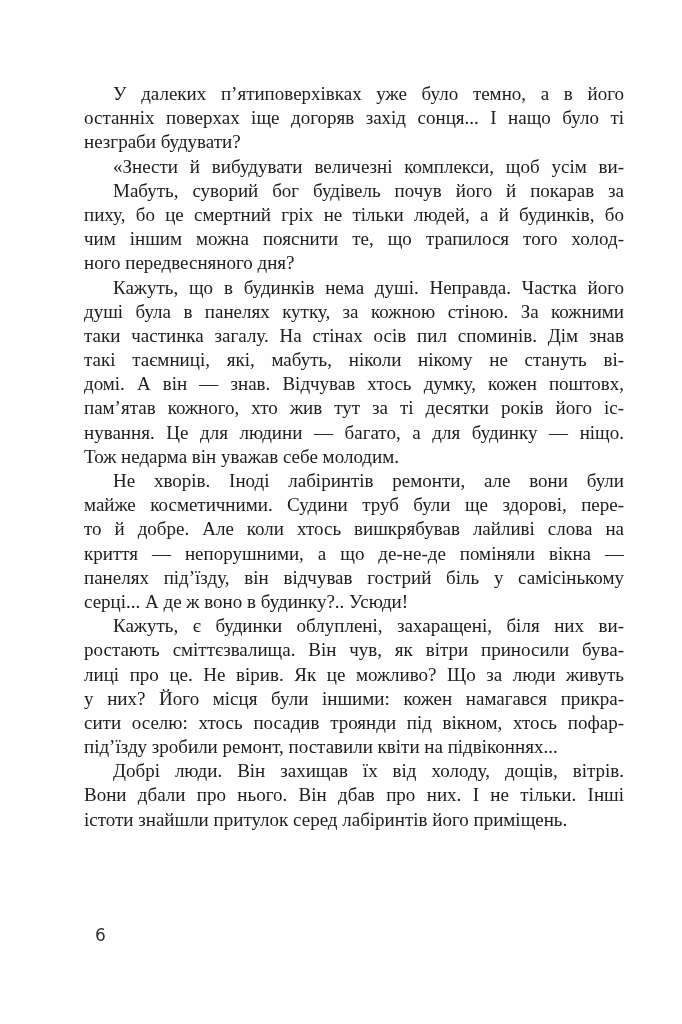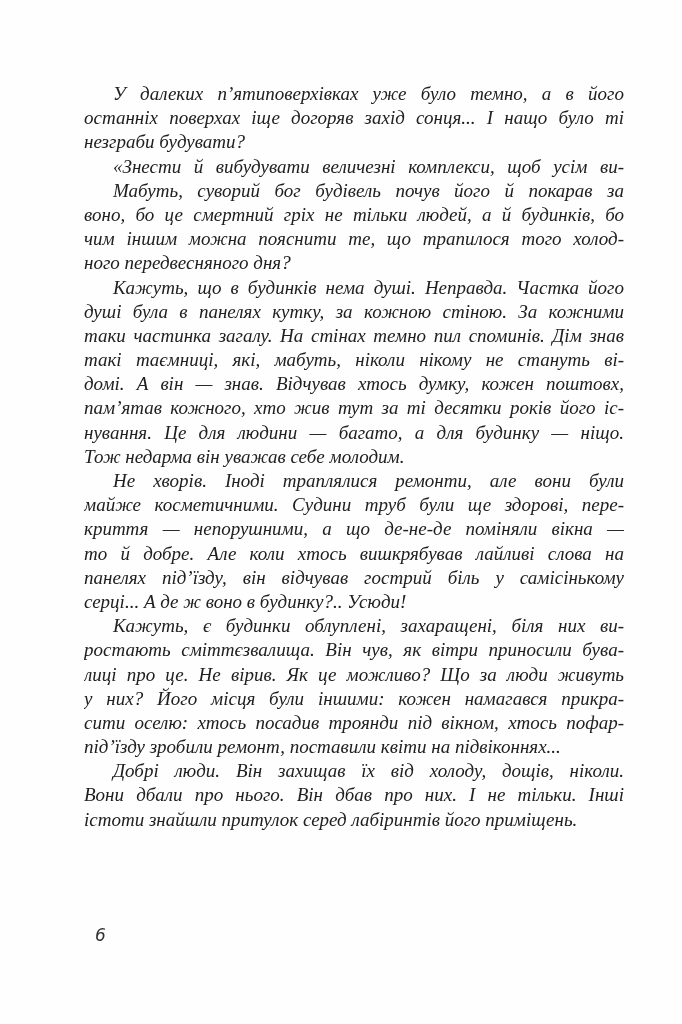--- a/index.html
+++ b/index.html
@@ -11,21 +11,20 @@
     height: 1024px;
     background: #fefefe;
     position: relative;
     overflow: hidden;
     font-family: "Liberation Serif", serif;
   }
   .book-page {
     position: absolute;
     inset: 0;
     background: #fefefe;
-    font-style: italic;
   }
   .text-block {
     position: absolute;
     left: 84px;
     top: 82px;
     width: 540px;
     color: #202020;
   }
   .para {
     margin: 0;
@@ -64,50 +63,50 @@
       <div class="para">
         <div class="line indent">У далеких п’ятиповерхівках уже було темно, а в його</div>
         <div class="line">останніх поверхах іще догоряв захід сонця... І нащо було ті</div>
         <div class="line end">незграби будувати?</div>
       </div>
       <div class="para">
         <div class="line indent">«Знести й вибудувати величезні комплекси, щоб усім ви-</div>
       </div>
       <div class="para">
         <div class="line indent">Мабуть, суворий бог будівель почув його й покарав за</div>
-        <div class="line">воно, бо це смертний гріх не тільки людей, а й будинків, бо</div>
+        <div class="line">пиху, бо це смертний гріх не тільки людей, а й будинків, бо</div>
         <div class="line">чим іншим можна пояснити те, що трапилося того холод-</div>
         <div class="line end">ного передвесняного дня?</div>
       </div>
       <div class="para">
         <div class="line indent">Кажуть, що в будинків нема душі. Неправда. Частка його</div>
         <div class="line">душі була в панелях кутку, за кожною стіною. За кожними</div>
-        <div class="line">таки частинка загалу. На стінах темно пил споминів. Дім знав</div>
+        <div class="line">таки частинка загалу. На стінах осів пил споминів. Дім знав</div>
         <div class="line">такі таємниці, які, мабуть, ніколи нікому не стануть ві-</div>
         <div class="line">домі. А він — знав. Відчував хтось думку, кожен поштовх,</div>
         <div class="line">пам’ятав кожного, хто жив тут за ті десятки років його іс-</div>
         <div class="line">нування. Це для людини — багато, а для будинку — ніщо.</div>
         <div class="line end">Тож недарма він уважав себе молодим.</div>
       </div>
       <div class="para">
-        <div class="line indent">Не хворів. Іноді траплялися ремонти, але вони були</div>
+        <div class="line indent">Не хворів. Іноді лабіринтів ремонти, але вони були</div>
         <div class="line">майже косметичними. Судини труб були ще здорові, пере-</div>
+        <div class="line">то й добре. Але коли хтось вишкрябував лайливі слова на</div>
         <div class="line">криття — непорушними, а що де-не-де поміняли вікна —</div>
-        <div class="line">то й добре. Але коли хтось вишкрябував лайливі слова на</div>
         <div class="line">панелях під’їзду, він відчував гострий біль у самісінькому</div>
         <div class="line end">серці... А де ж воно в будинку?.. Усюди!</div>
       </div>
       <div class="para">
         <div class="line indent">Кажуть, є будинки облуплені, захаращені, біля них ви-</div>
         <div class="line">ростають сміттєзвалища. Він чув, як вітри приносили бува-</div>
         <div class="line">лиці про це. Не вірив. Як це можливо? Що за люди живуть</div>
         <div class="line">у них? Його місця були іншими: кожен намагався прикра-</div>
         <div class="line">сити оселю: хтось посадив троянди під вікном, хтось пофар-</div>
         <div class="line end">під’їзду зробили ремонт, поставили квіти на підвіконнях...</div>
       </div>
       <div class="para">
-        <div class="line indent">Добрі люди. Він захищав їх від холоду, дощів, ніколи.</div>
+        <div class="line indent">Добрі люди. Він захищав їх від холоду, дощів, вітрів.</div>
         <div class="line">Вони дбали про нього. Він дбав про них. І не тільки. Інші</div>
         <div class="line end">істоти знайшли притулок серед лабіринтів його приміщень.</div>
       </div>
     </div>
   <div class="page-number">6</div>
 </div>
 
 </body></html>

